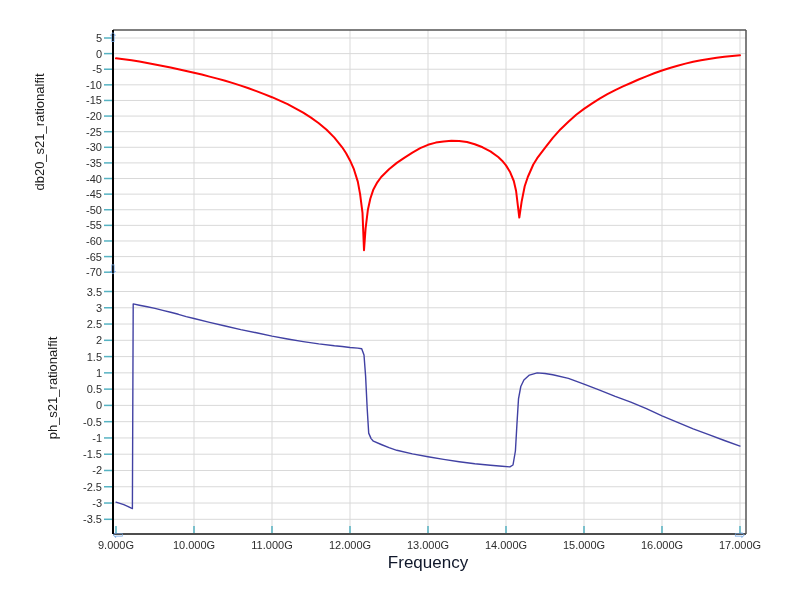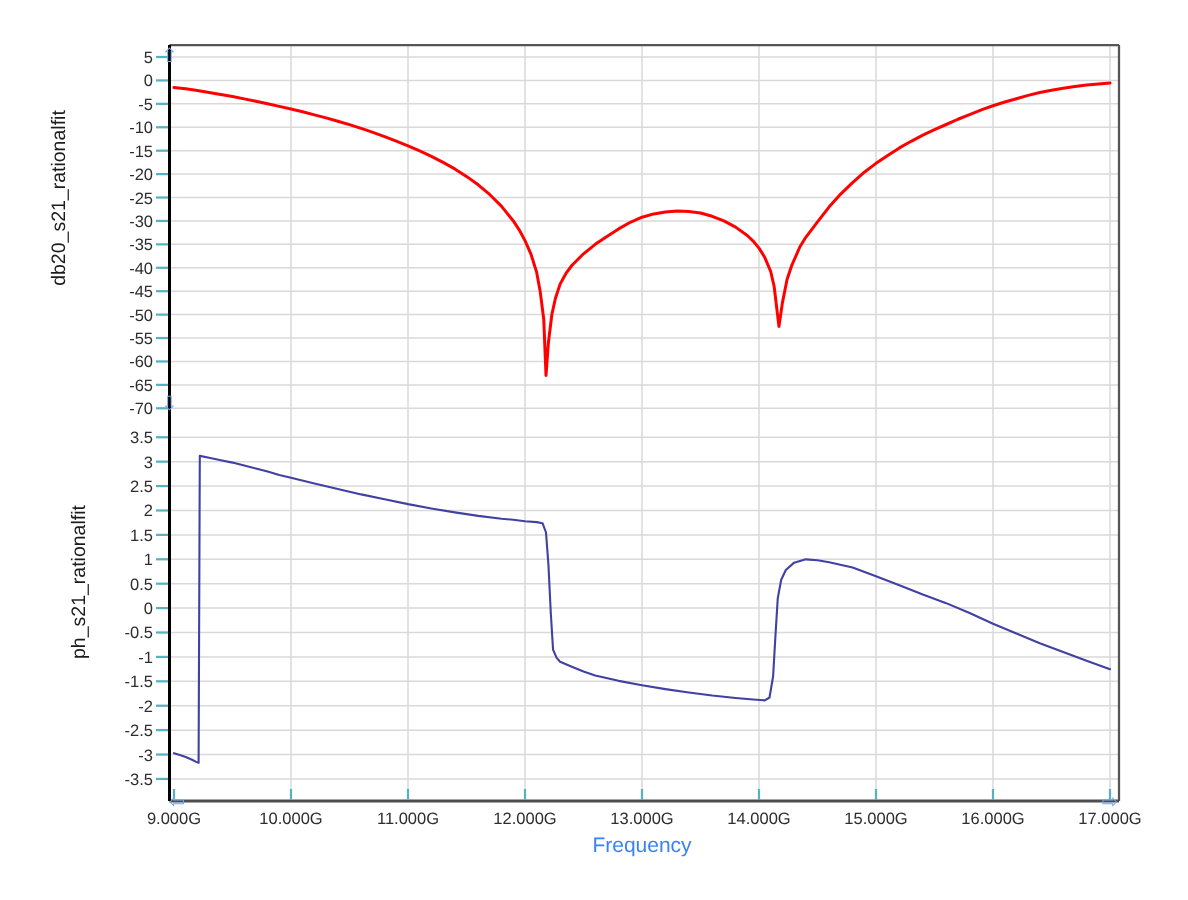--- a/index.html
+++ b/index.html
@@ -1,21 +1,21 @@
 <!DOCTYPE html>
 <html><head>
 <meta charset="utf-8">
 <style>
   html,body{margin:0;padding:0;background:#ffffff;}
   body{width:792px;height:600px;font-family:"Liberation Sans",sans-serif;}
   .stage{position:relative;width:792px;height:600px;overflow:hidden;background:#ffffff;}
   .stage svg{position:absolute;left:0;top:0;}
   .ytitle{position:absolute;font-size:13px;color:#1c1c1c;white-space:nowrap;
           transform:translate(-50%,-50%) rotate(-90deg);}
-  .xtitle{position:absolute;font-size:14px;color:#3b82f6;white-space:nowrap;
+  .xtitle{position:absolute;font-size:17px;color:#0f172a;white-space:nowrap;
           transform:translate(-50%,-50%);}
   .arrow{position:absolute;font-size:13px;line-height:13px;
          transform:translate(-50%,-50%);}
 </style>
 </head>
 <body>
 
 <div class="stage">
   <svg id="plot-svg" width="792" height="600" viewBox="0 0 792 600">
       <g>

